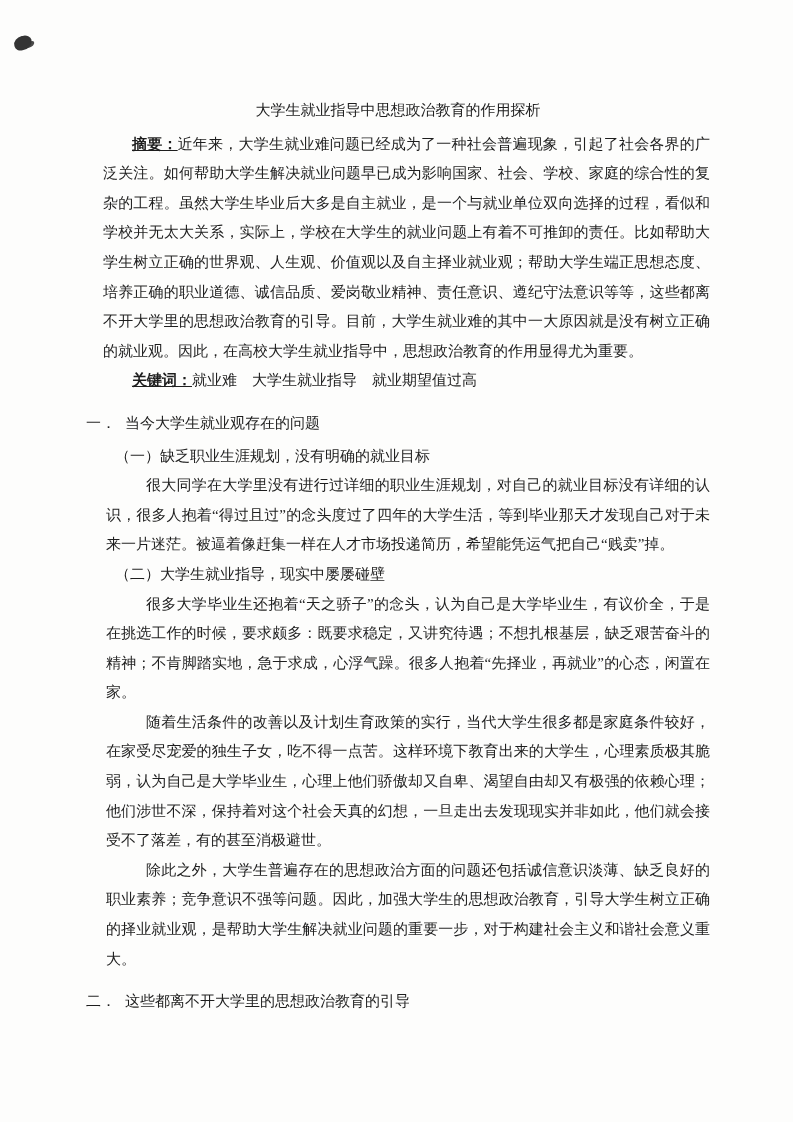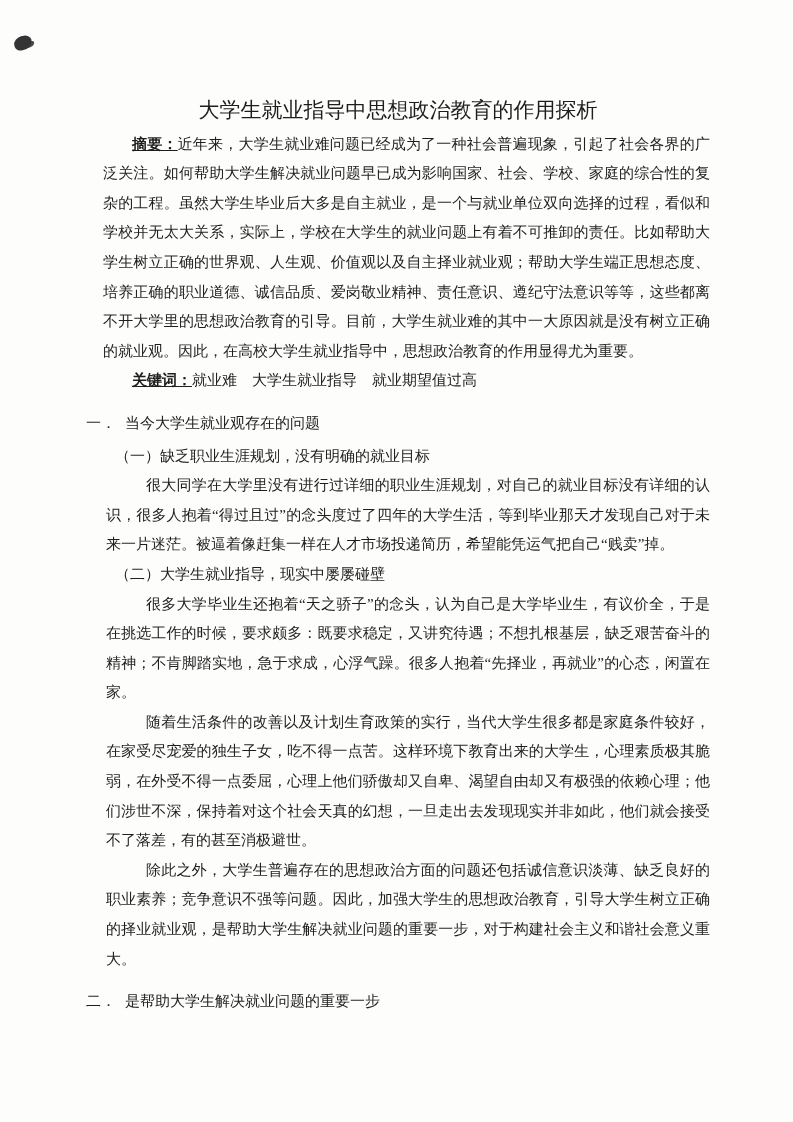--- a/index.html
+++ b/index.html
@@ -28,21 +28,21 @@
     top: 36px;
     width: 18px;
     height: 14px;
     background: #343434;
     border-radius: 55% 45% 60% 40%;
     transform: rotate(-14deg);
     box-shadow: 6px 3px 0 -4px #4a4a4a;
   }
   .title {
     margin: 0 0 4px 0;
-    font-size: 21px;
+    font-size: 15px;
     font-weight: normal;
     text-align: center;
   }
   p { margin: 0; }
   .abstract, .keywords {
     margin-left: 17px;
     text-indent: 29px;
   }
   .lbl {
     font-weight: bold;
@@ -88,22 +88,22 @@
 
   <p class="subhead"><span>（一）</span><span>缺乏职业生涯规划，没有明确的就业目标</span></p>
 
   <p class="para">很大同学在大学里没有进行过详细的职业生涯规划，对自己的就业目标没有详细的认识，很多人抱着“得过且过”的念头度过了四年的大学生活，等到毕业那天才发现自己对于未来一片迷茫。被逼着像赶集一样在人才市场投递简历，希望能凭运气把自己“贱卖”掉。</p>
 
   <p class="subhead"><span>（二）</span><span>大学生就业指导，现实中屡屡碰壁</span></p>
 
   <p class="para">很多大学毕业生还抱着“天之骄子”的念头，认为自己是大学毕业生，有议价全，于是在挑选工作的时候，要求颇多：既要求稳定，又讲究待遇；不想扎根基层，缺乏艰苦奋斗的精神；不肯脚踏实地，急于求成，心浮气躁。很多人抱着“先择业，再就业”的心态，闲置在家。</p>
 
 
-  <p class="para">随着生活条件的改善以及计划生育政策的实行，当代大学生很多都是家庭条件较好，在家受尽宠爱的独生子女，吃不得一点苦。这样环境下教育出来的大学生，心理素质极其脆弱，在外受不得一点委屈，心理上他们骄傲却又自卑、渴望自由却又有极强的依赖心理；他们涉世不深，保持着对这个社会天真的幻想，一旦走出去发现现实并非如此，他们就会接受不了落差，有的甚至消极避世。</p>
+  <p class="para">随着生活条件的改善以及计划生育政策的实行，当代大学生很多都是家庭条件较好，在家受尽宠爱的独生子女，吃不得一点苦。这样环境下教育出来的大学生，心理素质极其脆弱，认为自己是大学毕业生，心理上他们骄傲却又自卑、渴望自由却又有极强的依赖心理；他们涉世不深，保持着对这个社会天真的幻想，一旦走出去发现现实并非如此，他们就会接受不了落差，有的甚至消极避世。</p>
 
   <p class="para">除此之外，大学生普遍存在的思想政治方面的问题还包括诚信意识淡薄、缺乏良好的职业素养；竞争意识不强等问题。因此，加强大学生的思想政治教育，引导大学生树立正确的择业就业观，是帮助大学生解决就业问题的重要一步，对于构建社会主义和谐社会意义重大。</p>
 
   <div class="h1">
     <span class="num">二．</span>
-    <span>是帮助大学生解决就业问题的重要一步</span>
+    <span>这些都离不开大学里的思想政治教育的引导</span>
   </div>
 
 </div>
 
 </body></html>

